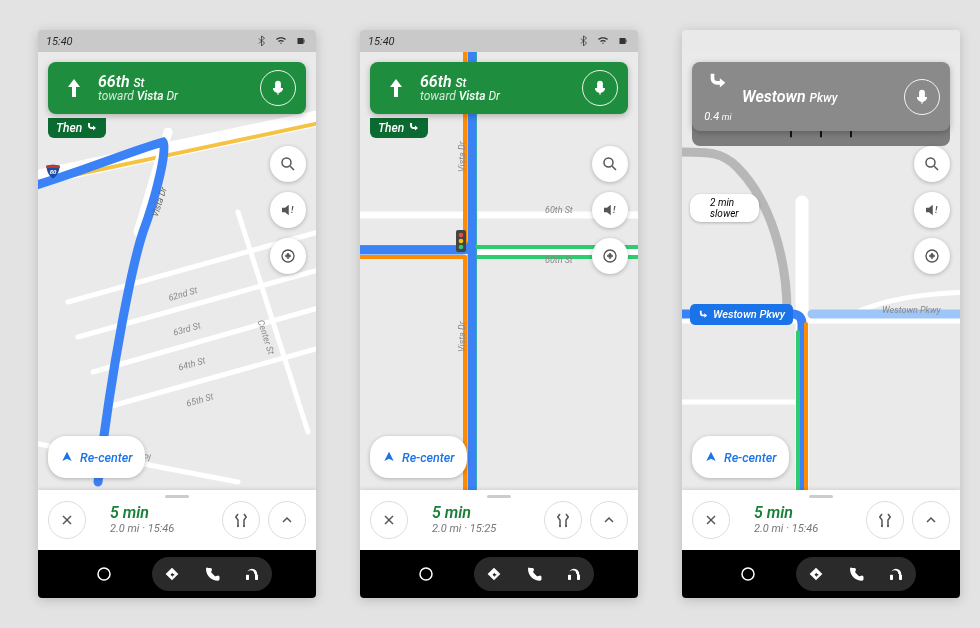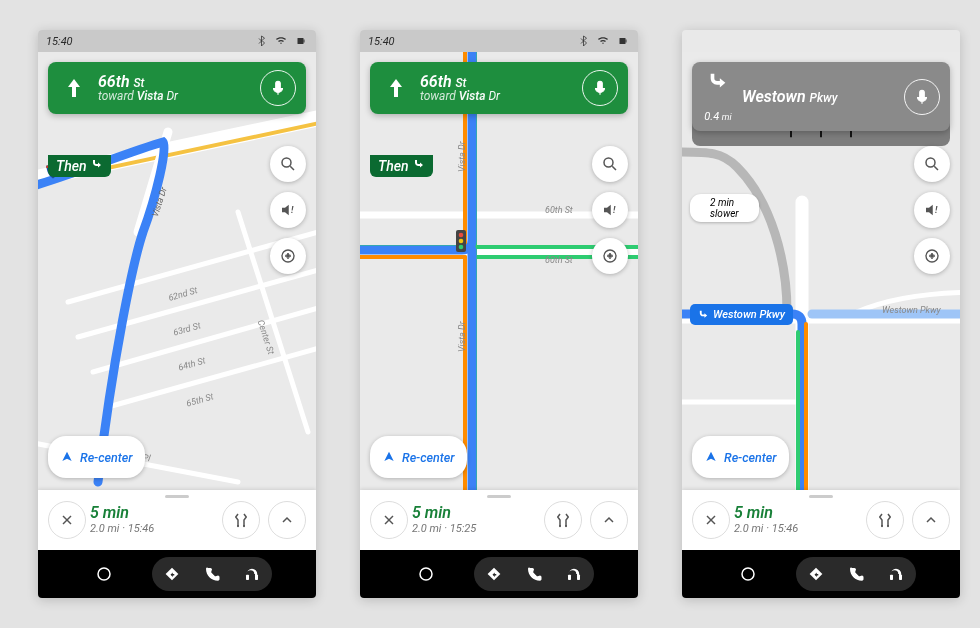--- a/index.html
+++ b/index.html
@@ -90,26 +90,25 @@
     display: flex; align-items: center; justify-content: center;
     fill: #fff;
   }
   .then-chip {
     position: absolute;
     top: 66px; left: 10px;
     background: #0b6a31;
     color: #fff;
     border-radius: 0 0 6px 6px;
     padding: 3px 8px;
-    font-size: 14px;
+    font-size: 12px;
     font-weight: 500;
     z-index: 4;
     display: flex; gap: 4px; 
     fill: #fff;
-    margin-top: 37px;
   }
 
   
   .lane-bar {
     position: absolute;
     top: 66px; left: 10px; right: 10px;
     background: #7d7d7d;
     border-radius: 0 0 8px 8px;
     height: 28px;
     display: flex;
@@ -210,21 +209,21 @@
     background: #ccc; border-radius: 2px;
   }
   .close-btn {
     width: 36px; height: 36px;
     border-radius: 50%;
     border: 1.5px solid #ddd;
     display:flex;align-items:center;justify-content:center;
     fill:#555;
   }
   .trip-info {
-    margin-left: 4px;
+    margin-left: 24px;
     line-height: 1.15;
   }
   .trip-time { color: #188038; font-weight: 600; font-size: 16px; }
   .trip-meta { color: #777; font-size: 11px; }
   .sheet-right { margin-left: auto; display: flex; gap: 8px; }
   .sheet-btn {
     width: 36px; height: 36px; border-radius: 50%;
     border: 1.5px solid #ddd;
     display:flex;align-items:center;justify-content:center;
     fill:#555;

